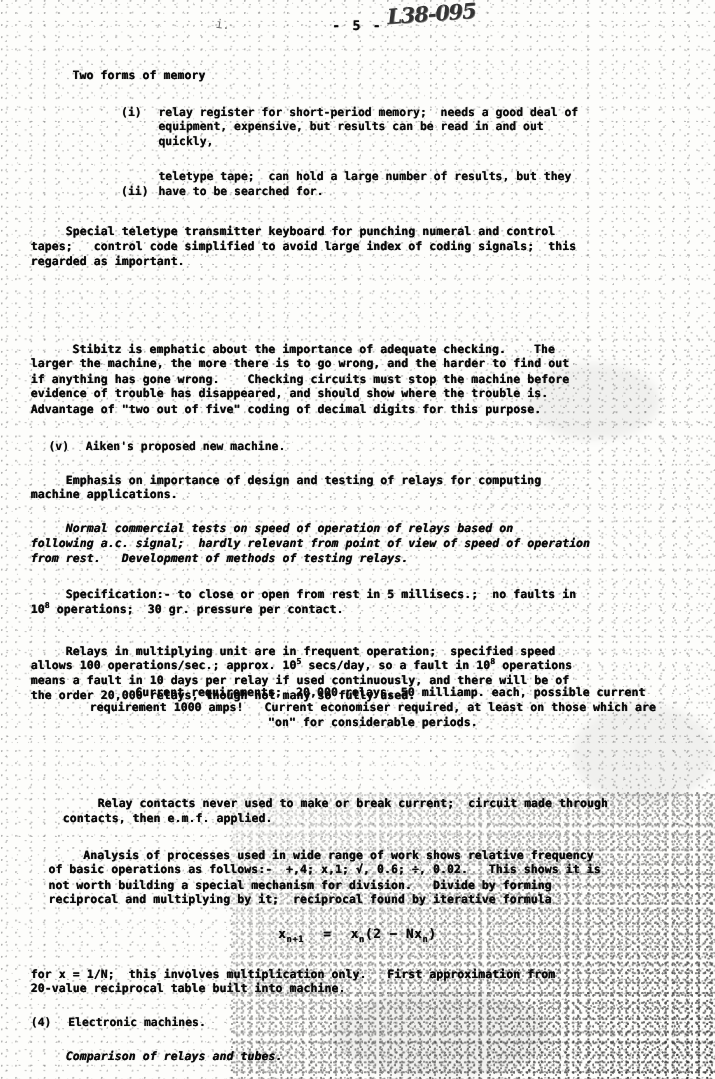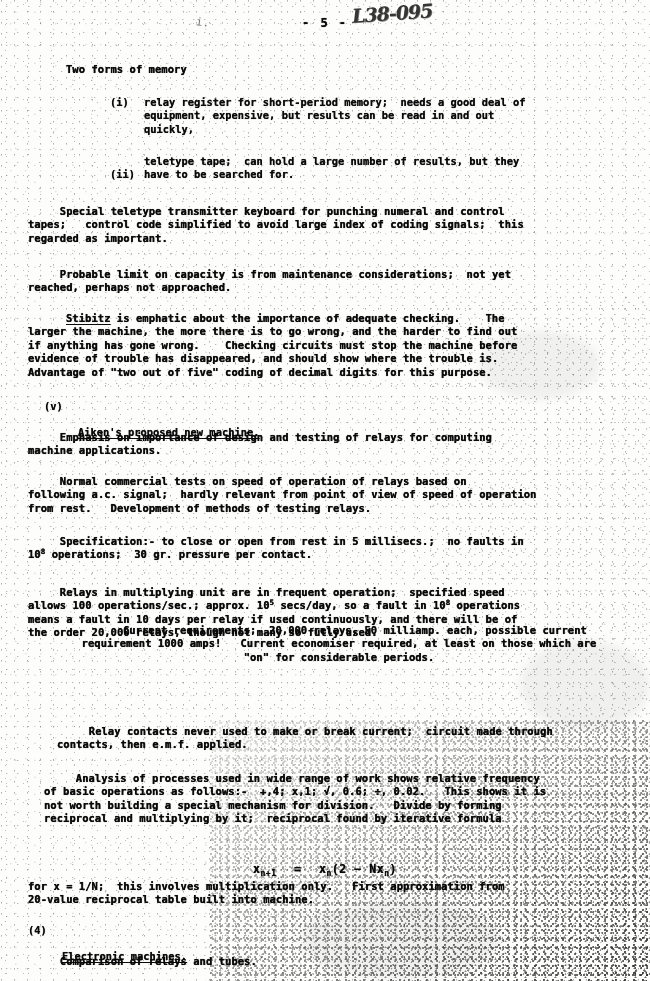--- a/index.html
+++ b/index.html
@@ -117,21 +117,21 @@
     position: absolute;
     top: 16px;
     left: 196px;
     font-size: 11px;
     color: #333;
     z-index: 5;
     opacity: .7;
     transform: rotate(8deg);
   }
 
-  .u { text-decoration: underline; text-underline-offset: 1.5px; margin-top: 26px; }
+  .u { text-underline-offset: 1.5px; }
 
   .list-item {
     position: absolute;
     z-index: 2;
     display: flex;
     font-size: 10.4px;
     line-height: 13.4px;
     font-weight: 700;
     text-shadow: 0 0 .7px rgba(0,0,0,.85);
   }
@@ -142,21 +142,20 @@
     position: absolute;
     left: 0;
     width: 650px;
     top: 842px;
     text-align: center;
     font-size: 11.6px;
     font-weight: 700;
     z-index: 2;
     letter-spacing: .5px;
     text-shadow: 0 0 .8px rgba(0,0,0,.85);
-    margin-top: 20px;
   }
   .formula sub { font-size: 8px; }
 
   sup { font-size: 7.4px; vertical-align: super; line-height: 0; }
 
   
   .blotch {
     position: absolute;
     border-radius: 50%;
     background: rgba(0,0,0,.05);
@@ -191,38 +190,36 @@
   <div class="list-item" style="left:110px;top:155px;width:520px;align-items:flex-end;">
     <span class="marker">(ii)</span>
     <span class="body">teletype tape;  can hold a large number of results, but they
 have to be searched for.</span>
   </div>
 
   <div class="txt" style="left:28px;top:205px;width:610px;">     Special teletype transmitter keyboard for punching numeral and control
 tapes;   control code simplified to avoid large index of coding signals;  this
 regarded as important.</div>
 
-  <div class="txt" style="left:28px;top:268px;width:610px;">     Probable limit on capacity is from maintenance considerations;  not yet
-reached, perhaps not approached.</div>
 
   <div class="txt" style="left:28px;top:312px;width:614px;"><span style="padding-left:38px;"></span><span class="u">Stibitz</span><span> is emphatic about the importance of adequate checking.    The</span>
 <span>larger the machine, the more there is to go wrong, and the harder to find out
 if anything has gone wrong.    Checking circuits must stop the machine before
 evidence of trouble has disappeared, and should show where the trouble is.
 Advantage of "two out of five" coding of decimal digits for this purpose.</span></div>
 
   <div class="list-item" style="left:44px;top:400px;">
     <span class="marker">(v)</span>
     <span class="body u">Aiken's proposed new machine.</span>
   </div>
 
   <div class="txt" style="left:28px;top:431px;width:610px;">     Emphasis on importance of design and testing of relays for computing
 machine applications.</div>
 
-  <div class="txt" style="left:28px;top:475px;width:618px;">     Normal commercial tests on speed of operation of relays based on
+  <div class="txt" style="left:28px;top:475px;width:618px;font-style:italic;">     Normal commercial tests on speed of operation of relays based on
 following a.c. signal;  hardly relevant from point of view of speed of operation
 from rest.   Development of methods of testing relays.</div>
 
   <div class="txt" style="left:28px;top:535px;width:618px;"><span>     Specification:- to close or open from rest in 5 millisecs.;  no faults in</span>
 <span>10</span><sup>8</sup><span> operations;  30 gr. pressure per contact.</span></div>
 
   <div class="txt" style="left:28px;top:586px;width:620px;"><span>     Relays in multiplying unit are in frequent operation;  specified speed</span>
 <span>allows 100 operations/sec.; approx. 10</span><sup>5</sup><span> secs/day, so a fault in 10</span><sup>8</sup><span> operations</span>
 <span>means a fault in 10 days per relay if used continuously, and there will be of
 the order 20,000 relays, though not many so fully used.</span></div>
@@ -246,19 +243,19 @@
   </div>
 
   <div class="txt" style="left:28px;top:880px;width:616px;">for x = 1/N;  this involves multiplication only.   First approximation from
 20-value reciprocal table built into machine.</div>
 
   <div class="list-item" style="left:28px;top:924px;">
     <span class="marker">(4)</span>
     <span class="body u">Electronic machines.</span>
   </div>
 
-  <div class="txt" style="left:28px;top:955px;width:600px;">     Comparison of relays and tubes.</div>
+  <div class="txt" style="left:28px;top:955px;width:600px;font-style:italic;">     Comparison of relays and tubes.</div>
 
   <div class="grain grain-fine"></div>
   <div class="grain-right"></div>
   <div class="grain-heavy"></div>
 
 </div>
 
 </body></html>

